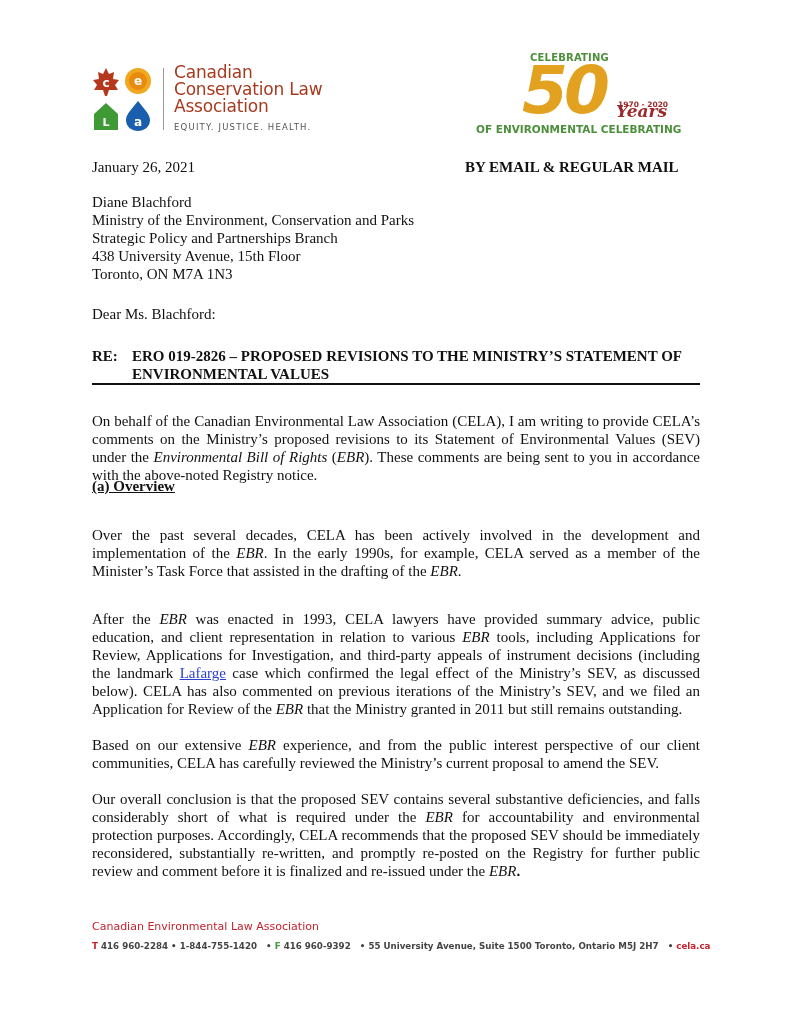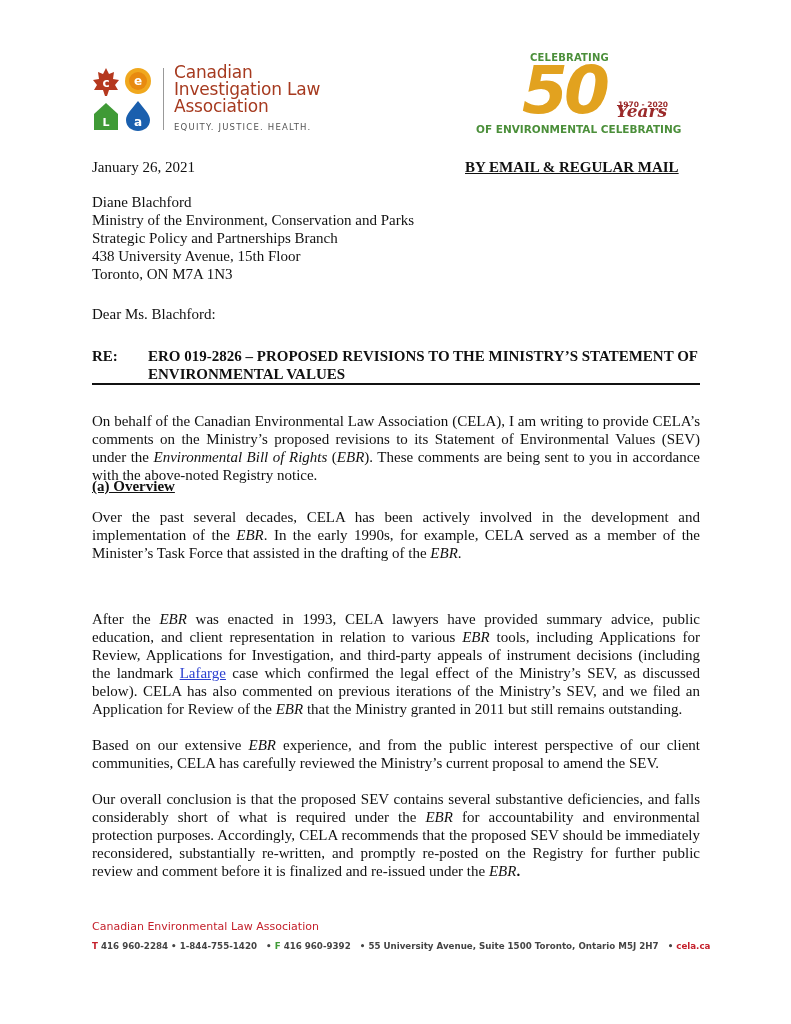--- a/index.html
+++ b/index.html
@@ -26,34 +26,34 @@
   .years { position: absolute; left: 146px; top: 30px; font-family: "DejaVu Serif", serif; font-style: italic;
            font-weight: bold; font-size: 17px; color: #9b2a2a; margin-top: 21px; }
   .years-range { position: absolute; left: 148px; top: 50px; font-family: "DejaVu Sans", sans-serif;
                  font-weight: bold; font-size: 7.5px; color: #9b2a2a; }
   .env-protection { position: absolute; left: 6px; top: 73px; font-family: "DejaVu Sans", sans-serif;
                     font-weight: bold; font-size: 10.5px; color: #4b8f3a; white-space: nowrap; }
 
   
   .txt { position: absolute; font-size: 15px; line-height: 18px; }
   .date { left: 92px; top: 158px; }
-  .delivery { left: 465px; top: 158px; font-weight: bold; text-decoration: underline; }
+  .delivery { left: 465px; top: 158px; font-weight: bold; }
   .address { left: 92px; top: 193px; }
   .address div { white-space: nowrap; }
   .salutation { left: 92px; top: 305px; }
 
   .re-block { position: absolute; left: 92px; top: 347px; width: 608px; font-weight: bold; font-size: 15px; line-height: 18px; }
   .re-label { position: absolute; left: 0; top: 0; }
-  .re-text { position: absolute; left: 40px; top: 0; width: 570px; margin-left: 16px; }
+  .re-text { position: absolute; left: 40px; top: 0; width: 570px; }
   .re-rule { position: absolute; left: 92px; top: 383px; width: 608px; height: 0; border-top: 2px solid #111; }
 
   .para { position: absolute; left: 92px; width: 608px; text-align: justify; font-size: 15px; line-height: 18px; }
   .p1 { top: 412px; }
   .section-head { position: absolute; left: 92px; top: 478px; font-weight: bold; text-decoration: underline; font-size: 15px; }
-  .p2 { top: 508px; }
+  .p2 { top: 526px; }
   .p3 { top: 610px; }
   .p4 { top: 736px; }
   .p5 { top: 790px; }
   .link { color: #2a3fd0; text-decoration: underline; }
 
   
   .footer-org { position: absolute; left: 92px; top: 920px; font-family: "DejaVu Sans", sans-serif;
                 font-size: 11px; color: #c41f2a; text-align: center; }
   .footer-contact { position: absolute; left: 92px; top: 941px; font-family: "DejaVu Sans", sans-serif;
                     font-size: 8.7px; color: #444; white-space: nowrap; font-weight: bold; }
@@ -85,21 +85,21 @@
       </g>
 
       <g>
         <path d="M46 35 C52 43 58 48 58 54 C58 61 52 65 46 65 C40 65 34 61 34 54 C34 48 40 43 46 35 Z" fill="#1a5fae"></path>
         <text x="46" y="60" font-family="DejaVu Sans, sans-serif" font-size="12" font-weight="bold" fill="#fff" text-anchor="middle">a</text>
       </g>
     </svg>
     <div class="logo-divider"></div>
     <div class="logo-text">
       <div>Canadian</div>
-      <div>Investigation Law</div>
+      <div>Conservation Law</div>
       <div>Association</div>
     </div>
     <div class="logo-tagline">EQUITY. JUSTICE. HEALTH.</div>
   </div>
 
   <div class="logo-right">
     <div class="celebrating">CELEBRATING</div>
     <div class="fifty">50</div>
     <div class="years">Years</div>
     <div class="years-range">1970 - 2020</div>

